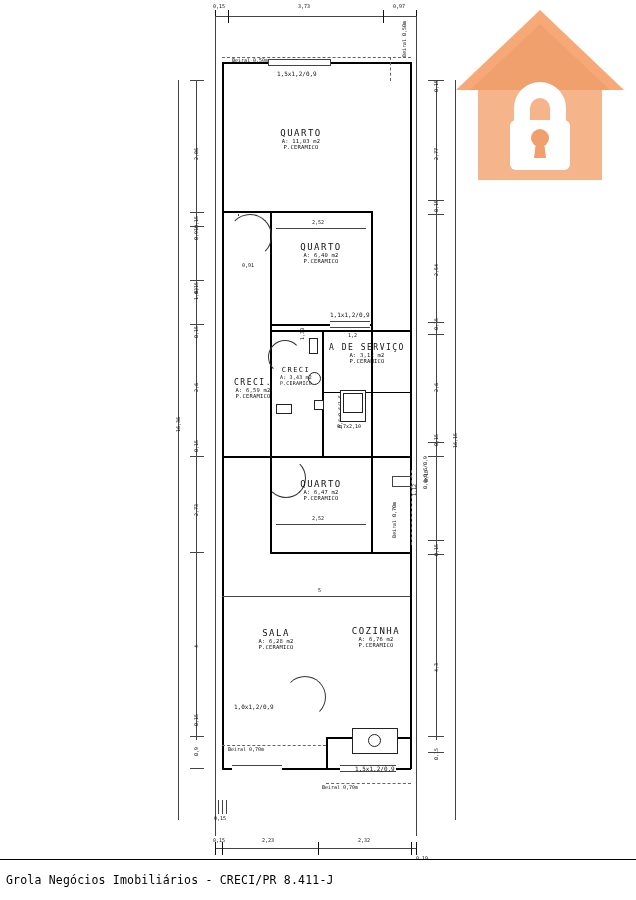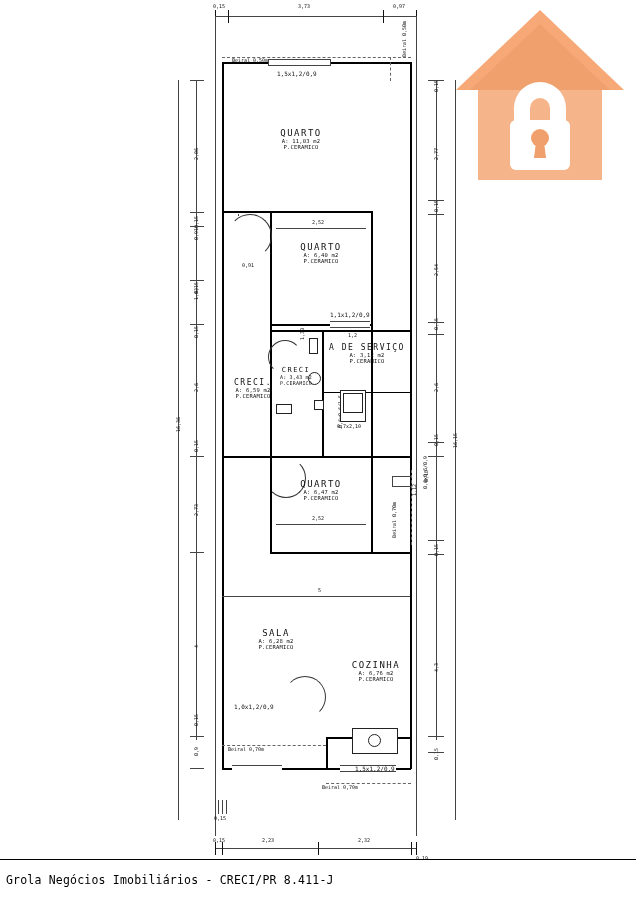--- a/index.html
+++ b/index.html
@@ -269,21 +269,21 @@
     <div class="area">A: 3,12 m2</div>
     <div class="floor">P.CERAMICO</div>
   </div>
 
   <div class="room-label" style="left:226px; top:628px; width:100px;">
     <div class="name">SALA</div>
     <div class="area">A: 6,28 m2</div>
     <div class="floor">P.CERAMICO</div>
   </div>
 
-  <div class="room-label" style="left:328px; top:660px; width:96px;">
+  <div class="room-label" style="left:328px; top:626px; width:96px;">
     <div class="name">COZINHA</div>
     <div class="area">A: 6,76 m2</div>
     <div class="floor">P.CERAMICO</div>
   </div>
 
   <div class="ln h thin" style="left:276px; top:228px; width:90px;"></div>
   <div class="txt t5" style="left:312px; top:220px;">2,52</div>
 
   <div class="ln h thin" style="left:276px; top:524px; width:90px;"></div>
   <div class="txt t5" style="left:312px; top:516px;">2,52</div>

